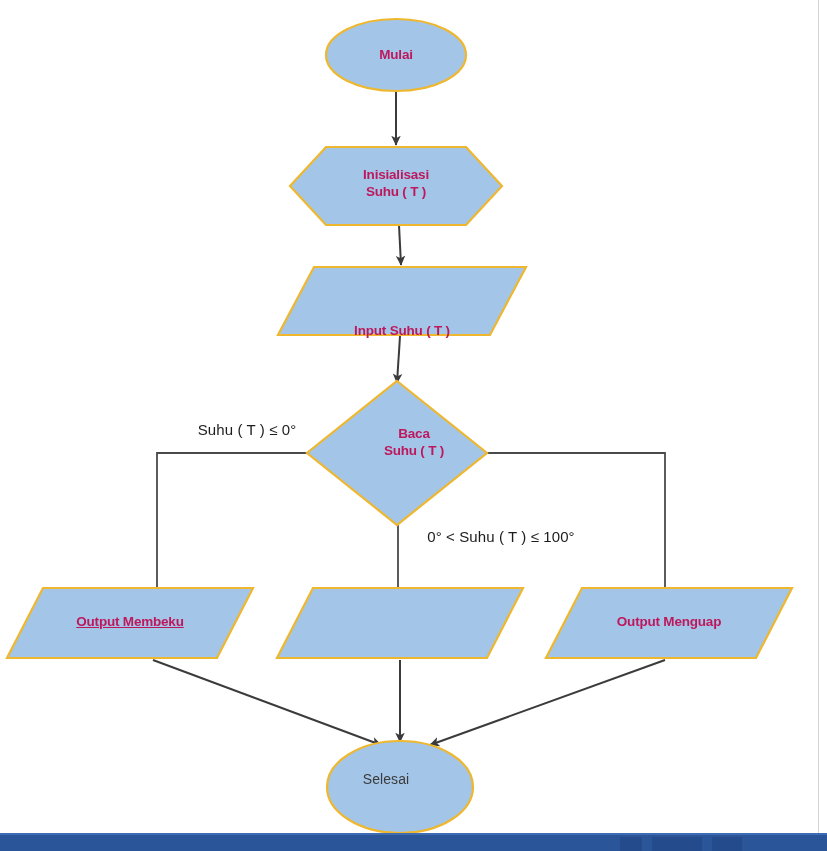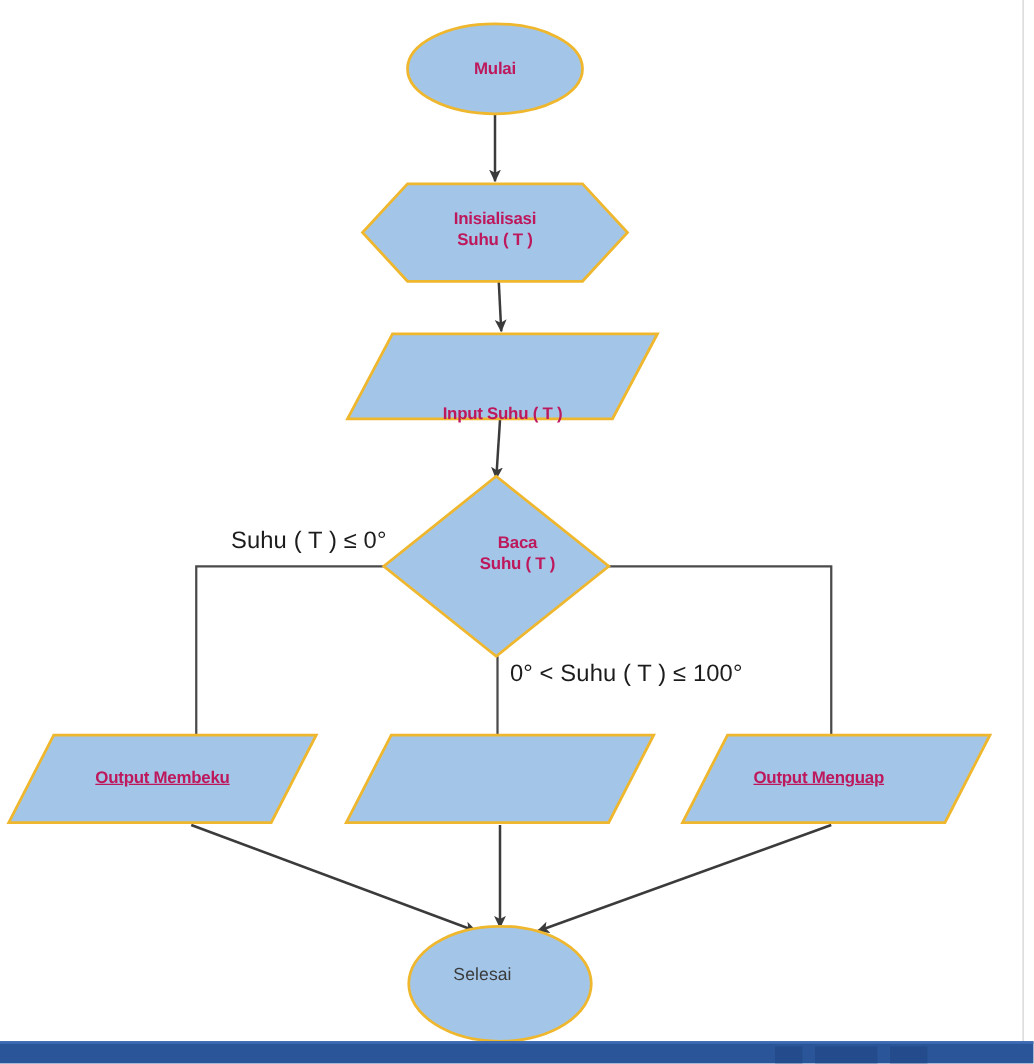--- a/index.html
+++ b/index.html
@@ -70,21 +70,21 @@
     font-weight: bold;
     letter-spacing: -0.2px;
   }
   .lbl-end {
     font-size: 14px;
     font-weight: normal;
     color: #3a3a3a;
     letter-spacing: .1px;
   }
   .lbl-cond {
-    font-size: 19px;
+    font-size: 15px;
     font-weight: normal;
     color: #1c1c1c;
     letter-spacing: .1px;
   }
 </style>
 </head>
 <body>
 
 <div id="canvas">
 
@@ -150,21 +150,21 @@
 Suhu ( T )</div>
 
   <div class="lbl lbl-shape" style="left:278px; top:293px; width:248px;margin-top:30px;">Input Suhu ( T )</div>
 
   <div class="lbl lbl-shape" style="left:324px; top:426px; width:180px;">Baca
 Suhu ( T )</div>
 
   <div class="lbl lbl-shape" style="left:7px; top:614px; width:246px;text-decoration:underline;">Output Membeku</div>
 
 
-  <div class="lbl lbl-shape" style="left:532px; top:614px; width:246px;text-decoration:underline;">Output Menguap</div>
+  <div class="lbl lbl-shape" style="left:546px; top:614px; width:246px;">Output Menguap</div>
 
   <div class="lbl lbl-end" style="left:327px; top:771px; width:118px;">Selesai</div>
 
   <div class="lbl lbl-cond" style="left:172px; top:421px; width:150px; text-align:center;">Suhu ( T ) ≤ 0°</div>
 
 
   <div class="lbl lbl-cond" style="left:406px; top:528px; width:190px; text-align:center;">0° &lt; Suhu ( T ) ≤ 100°</div>
 
   <div class="page-edge" style="left:818px;"></div>
 

